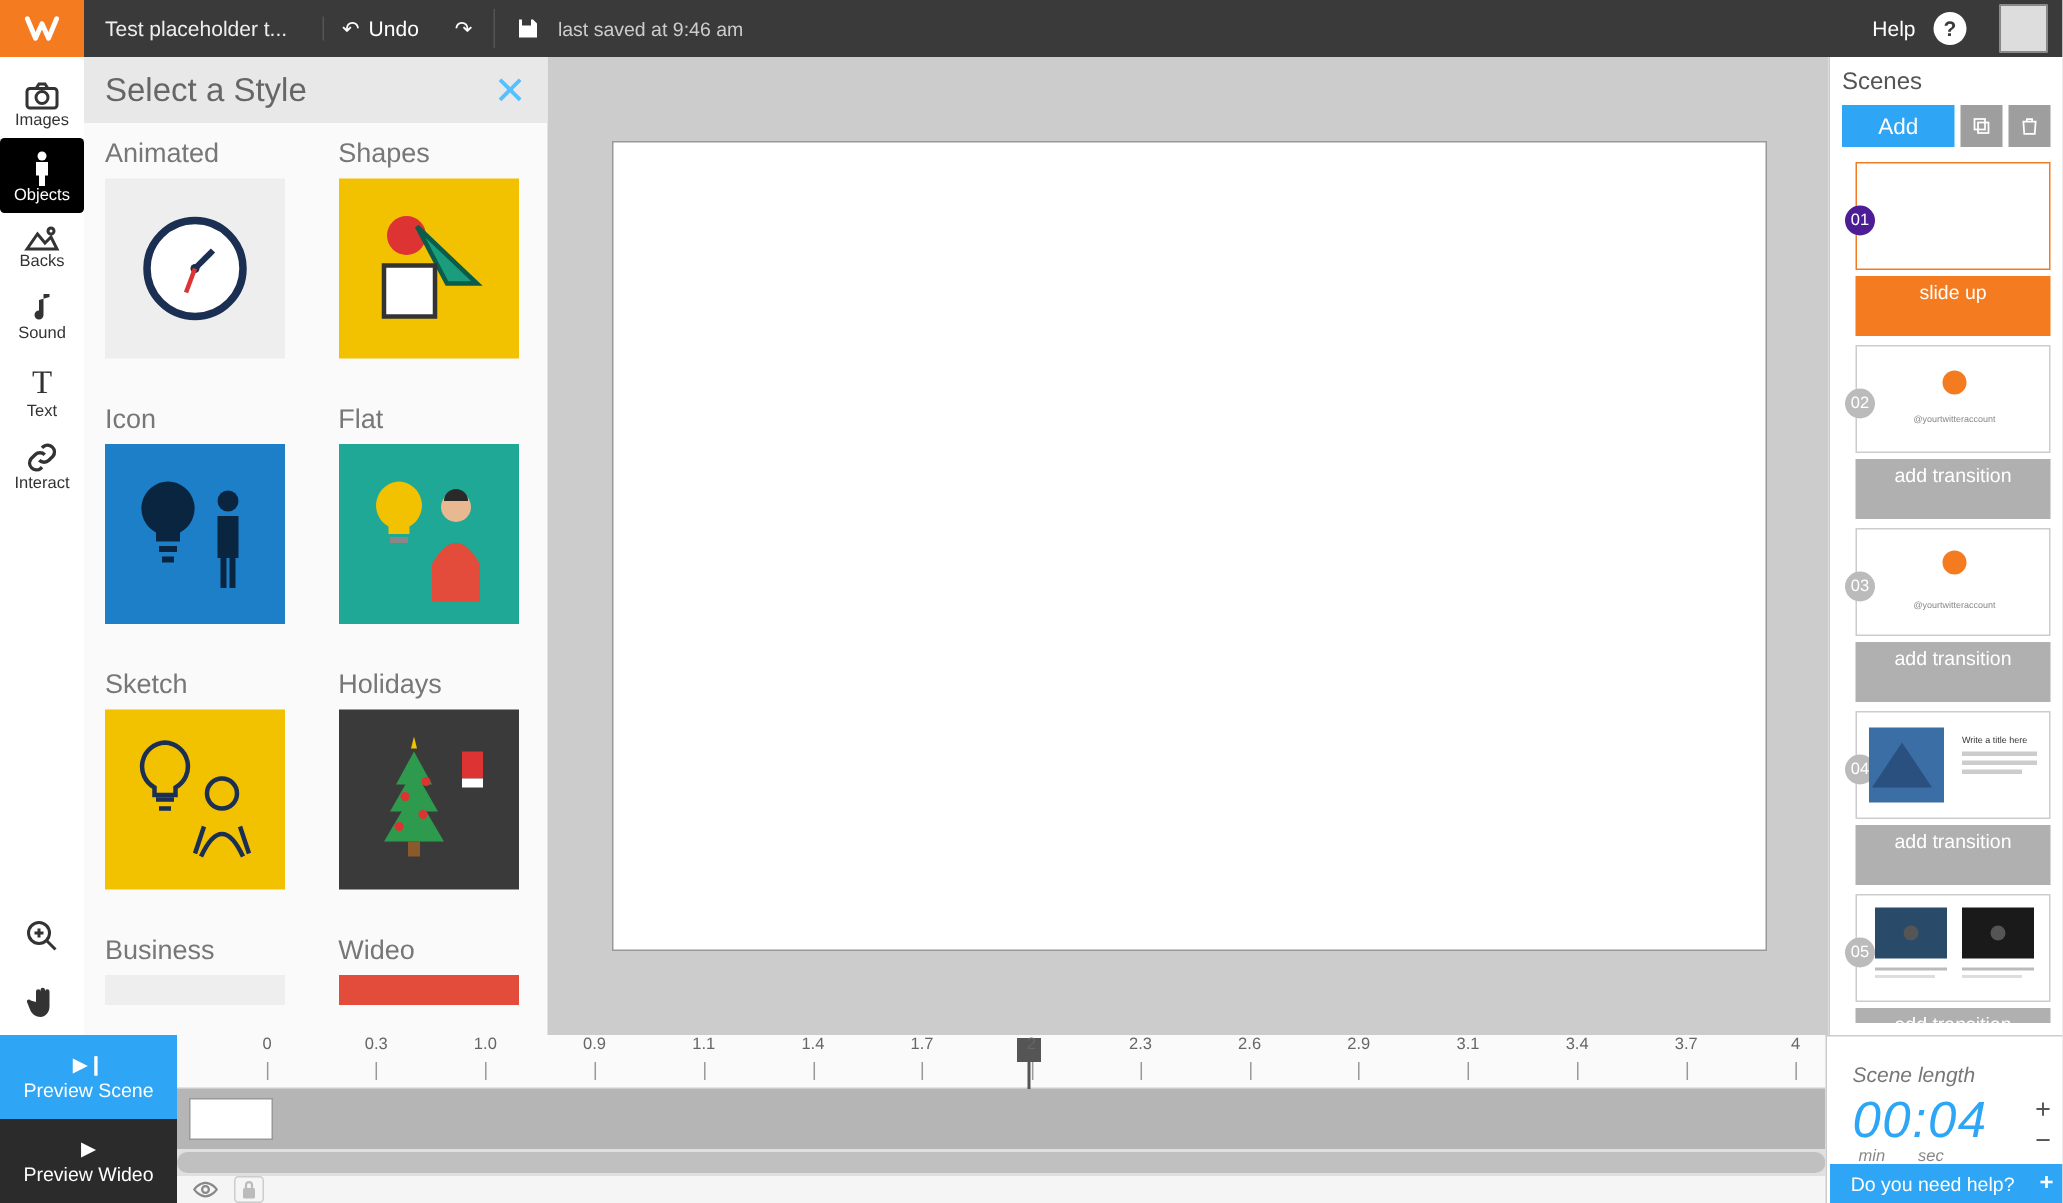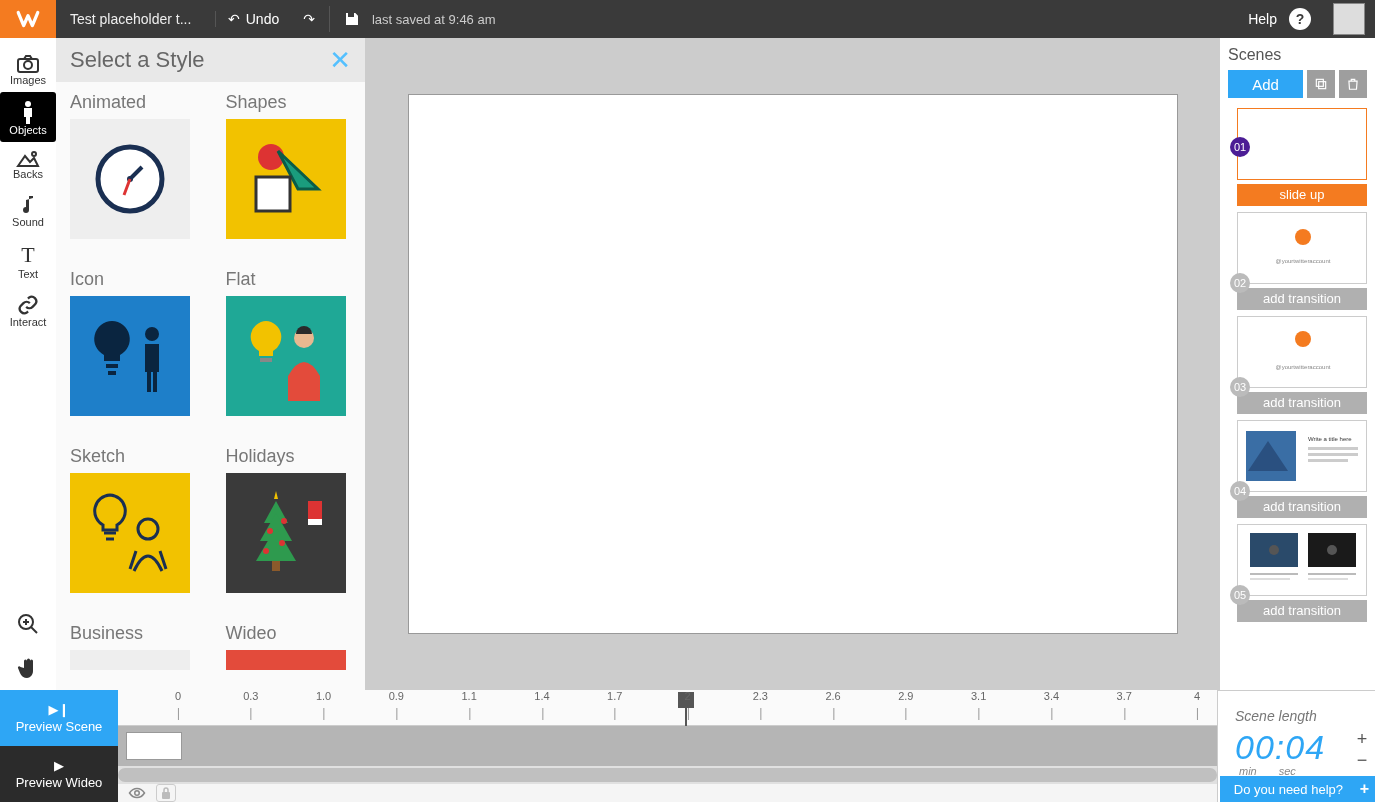--- a/index.html
+++ b/index.html
@@ -42,22 +42,22 @@
   .scenes h3 { font-weight:normal; font-size:16px; margin-bottom:6px; color:#555;}
   .scene-actions { display:flex; gap:4px; margin-bottom:10px;}
   .btn-add { flex:1; background:#2ea6f5; color:#fff; border:none; height:28px; font-size:15px; cursor:pointer;}
   .icon-btn { width:28px; height:28px; background:#9e9e9e; border:none; color:#fff; cursor:pointer; display:flex; align-items:center; justify-content:center;}
   .scene-list { flex:1; overflow-y:auto;}
   .scene-item { margin-bottom:6px; position:relative;}
   .scene-thumb { width:130px; height:72px; background:#fff; border:1px solid #ccc; position:relative; margin-left:auto;}
   .scene-item.active .scene-thumb { border:1px solid #f47b20;}
   .scene-num { position:absolute; left:-8px; top:28px; width:20px; height:20px; border-radius:50%; color:#fff; font-size:11px; display:flex; align-items:center; justify-content:center;}
   .scene-item.active .scene-num { background:#4c1d95;}
-  .scene-item:not(.active) .scene-num { background:#bbb;margin-top:32px;}
-  .trans-btn { width:130px; height:22px; margin-left:auto; margin-top:4px; background:#b0b0b0; color:#fff; border:none; font-size:13px; cursor:pointer; text-align:center; line-height:22px;}
+  .scene-item:not(.active) .scene-num { background:#bbb;}
+  .trans-btn { width:130px; height:40px; margin-left:auto; margin-top:4px; background:#b0b0b0; color:#fff; border:none; font-size:13px; cursor:pointer; text-align:center; line-height:22px;}
   .trans-btn.active { background:#f47b20;}
 
   
   .bottom { position:absolute; left:0; right:158px; bottom:0; height:112px; display:flex; }
   .preview-stack { width:118px; display:flex; flex-direction:column;}
   .preview-btn { flex:1; border:none; color:#fff; cursor:pointer; font-size:13px; display:flex; flex-direction:column; align-items:center; justify-content:center; gap:2px;}
   .preview-scene { background:#2ea6f5;}
   .preview-wideo { background:#2b2b2b;}
   .timeline { flex:1; background:#f0f0f0; display:flex; flex-direction:column;}
   .ruler { height:36px; position:relative; border-bottom:1px solid #ccc; background:#fafafa;}

